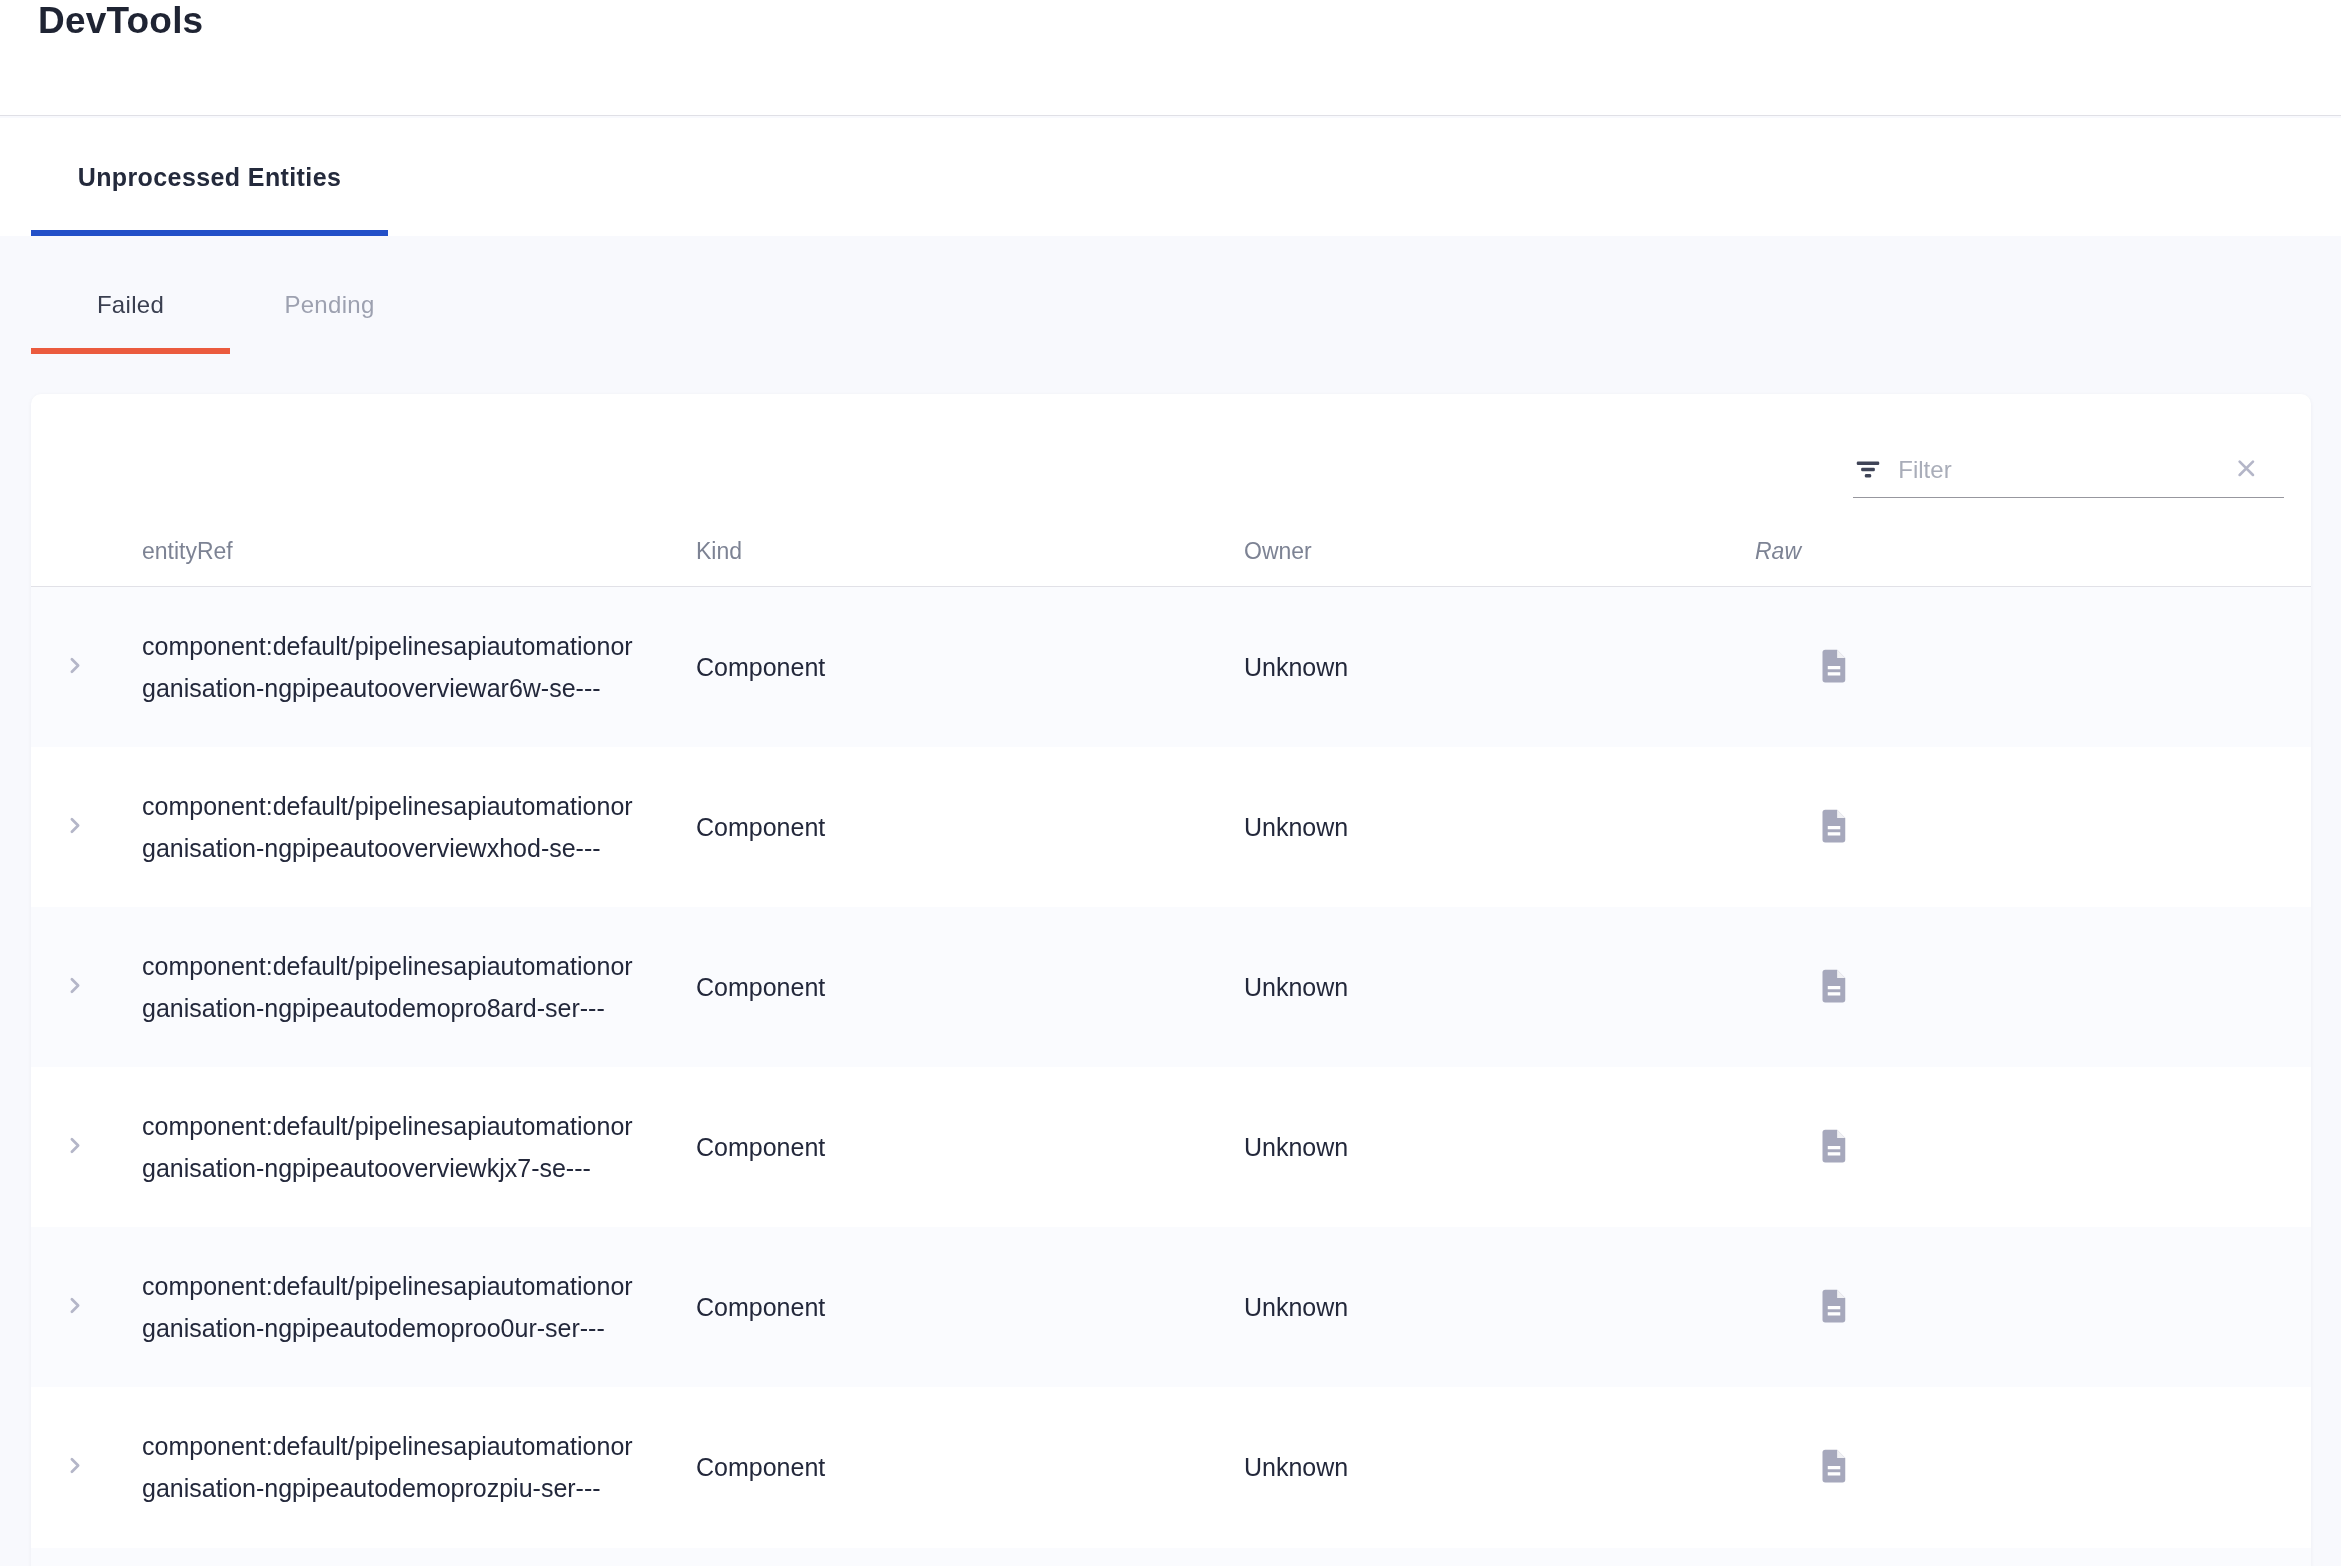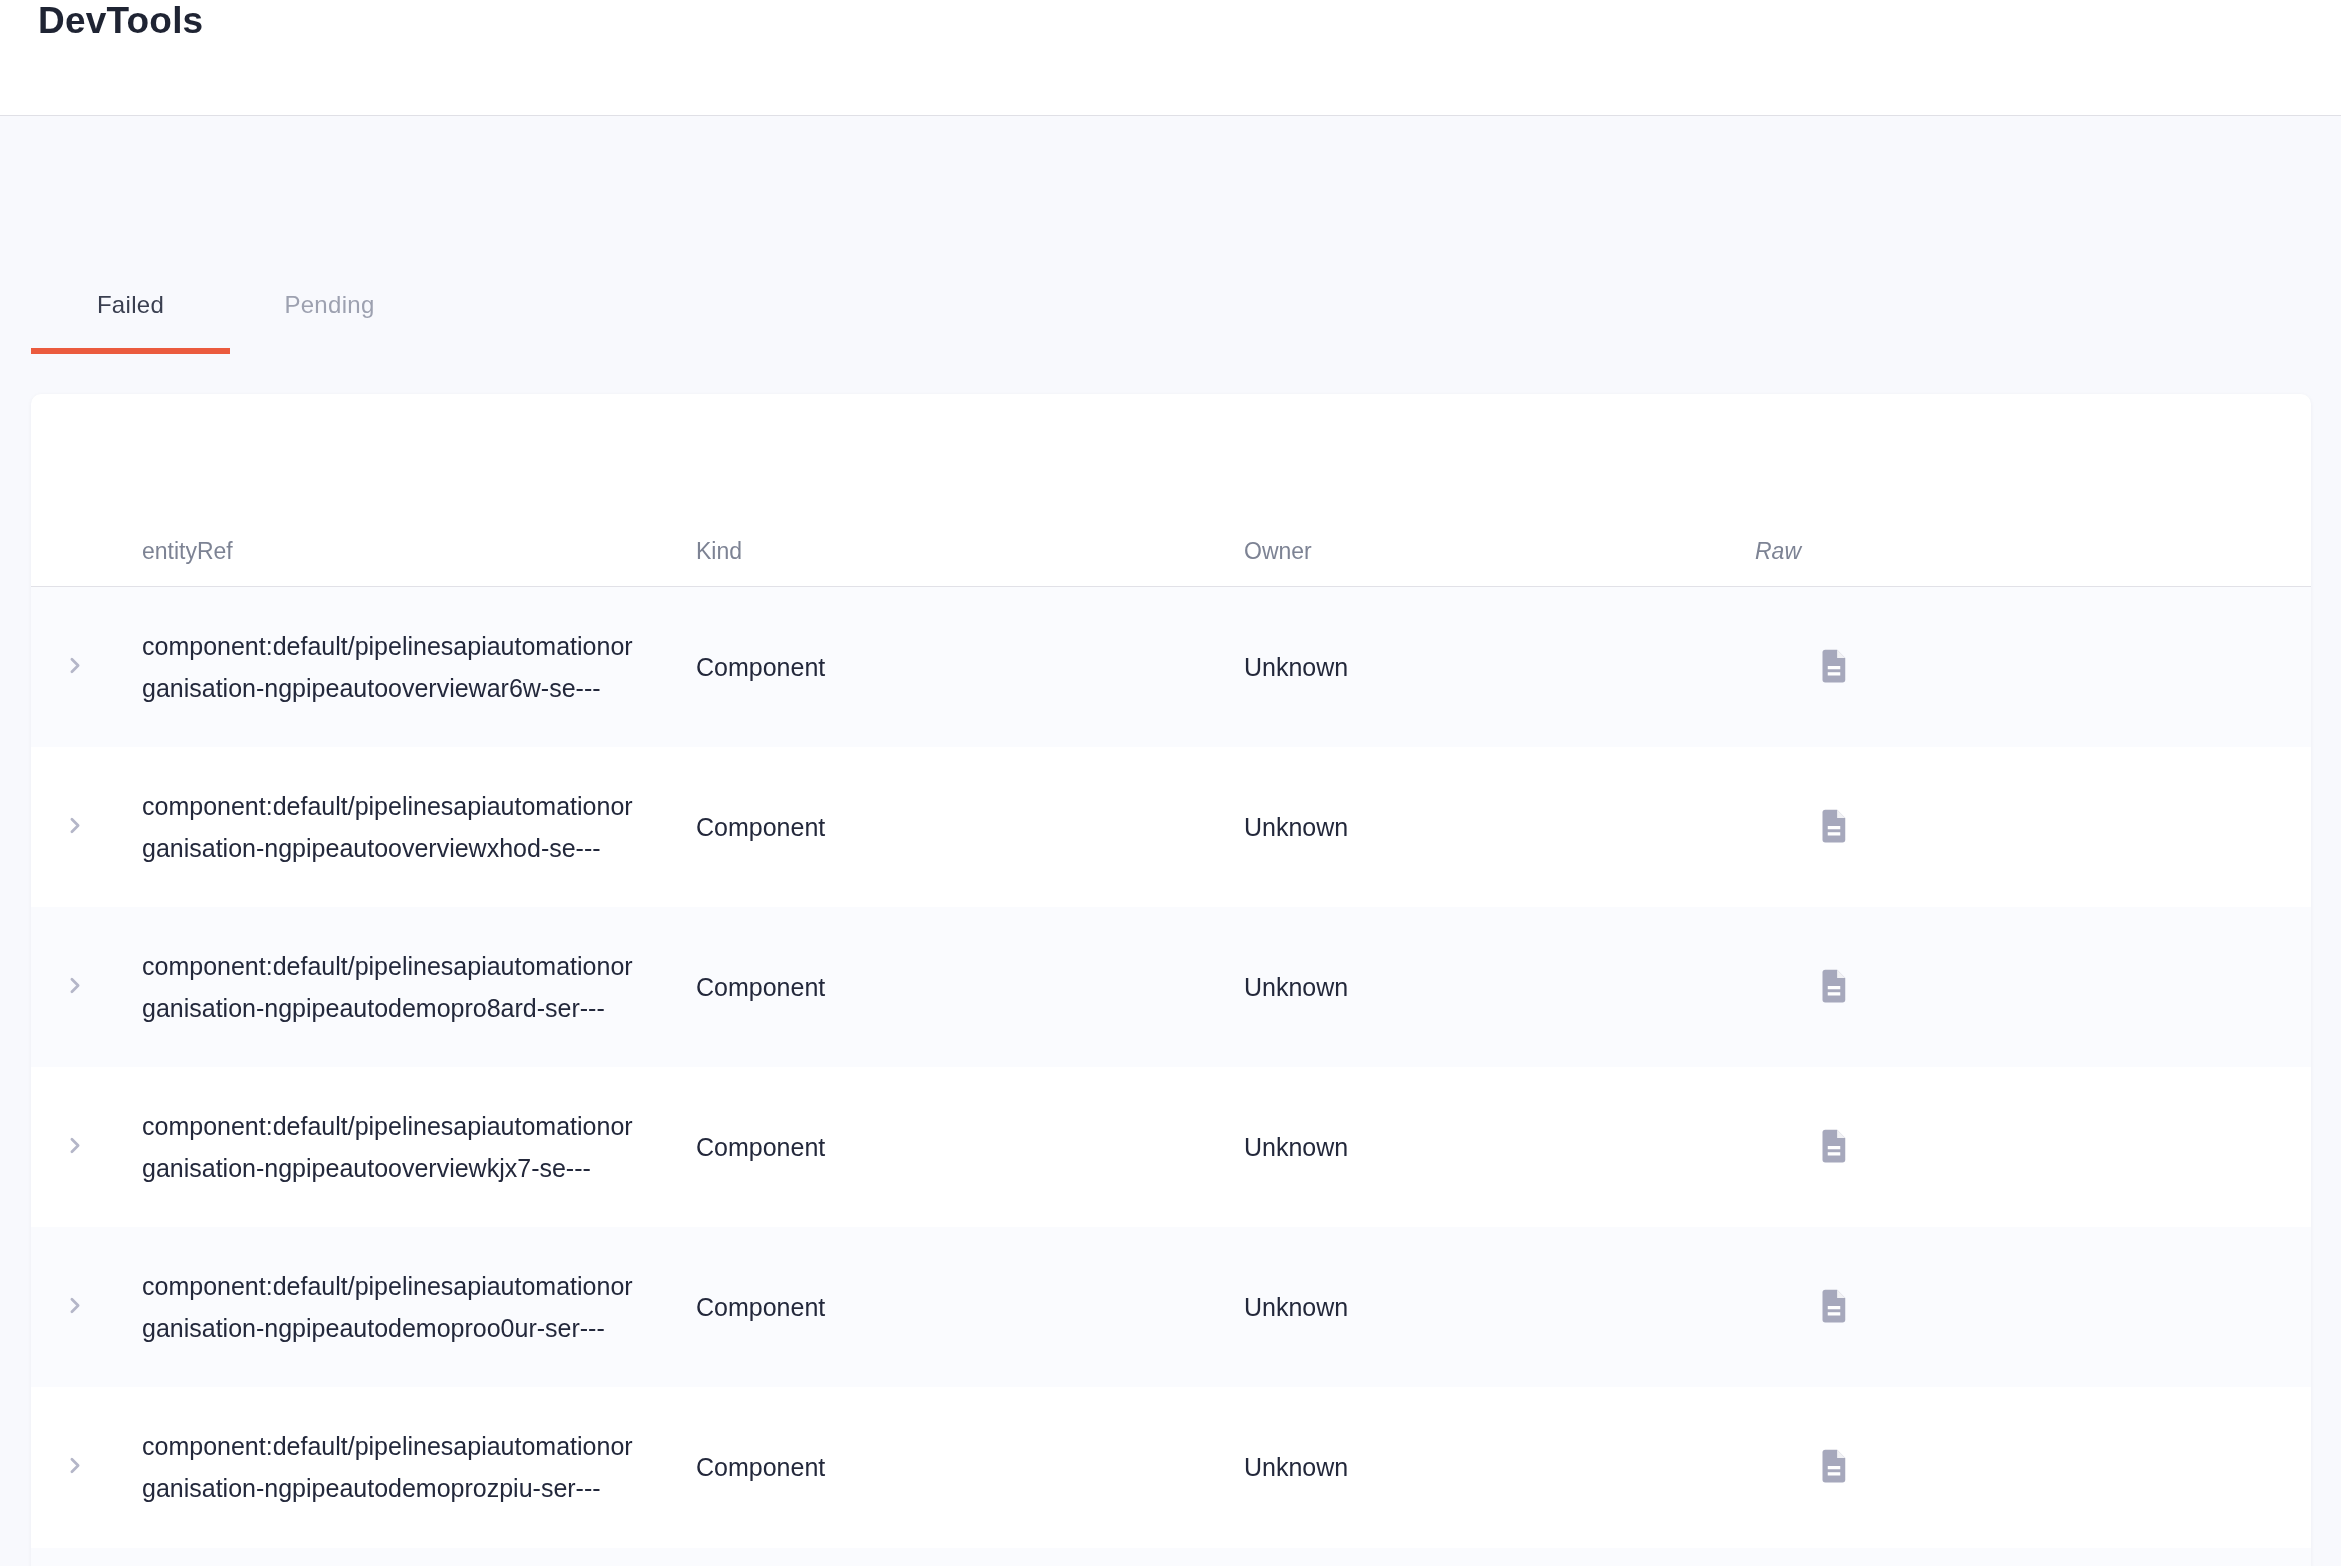--- a/index.html
+++ b/index.html
@@ -62,33 +62,58 @@
 </style>
 </head>
 <body>
 
 <div class="app">
 
   <div class="topbar">
     <div class="title">DevTools</div>
   </div>
 
+  <div class="main-tabs">
+    <div class="main-tab">
+      <span>Unprocessed Entities</span>
+      <span class="indicator" style="background-color: rgb(35, 80, 200);"></span>
+    </div>
+  </div>
 
   <div class="sub-tabs">
     <div class="sub-tab pending">
       <span>Pending</span>
     </div>
     <div class="sub-tab failed">
       <span>Failed</span>
       <span class="indicator" style="background-color: rgb(235, 91, 62);"></span>
     </div>
   </div>
 
   <div class="card">
 
+    <div class="filter">
+      <span class="ficon">
+        <svg width="30" height="25" viewBox="0 0 24 20" aria-hidden="true">
+          <g fill="#3f4457">
+            <rect x="3" y="3.6" width="18" height="2.8" rx="1"></rect>
+            <rect x="6.5" y="8.6" width="11" height="2.8" rx="1"></rect>
+            <rect x="9.5" y="13.6" width="5" height="2.8" rx="1"></rect>
+          </g>
+        </svg>
+      </span>
+      <input type="text" placeholder="Filter" style="">
+      <button class="clear-btn">
+        <span>
+          <svg width="26.6" height="26.6" viewBox="0 0 24 24" aria-hidden="true">
+            <path d="M6 6l12 12M18 6L6 18" stroke="#b4b6c8" stroke-width="2.4" stroke-linecap="round" fill="none"></path>
+          </svg>
+        </span>
+      </button>
+    </div>
 
     <div class="thead">
       <div class="th c1">entityRef</div>
       <div class="th c2">Kind</div>
       <div class="th c3">Owner</div>
       <div class="th c4">Raw</div>
     </div>
 
     <div class="tbody">
 

